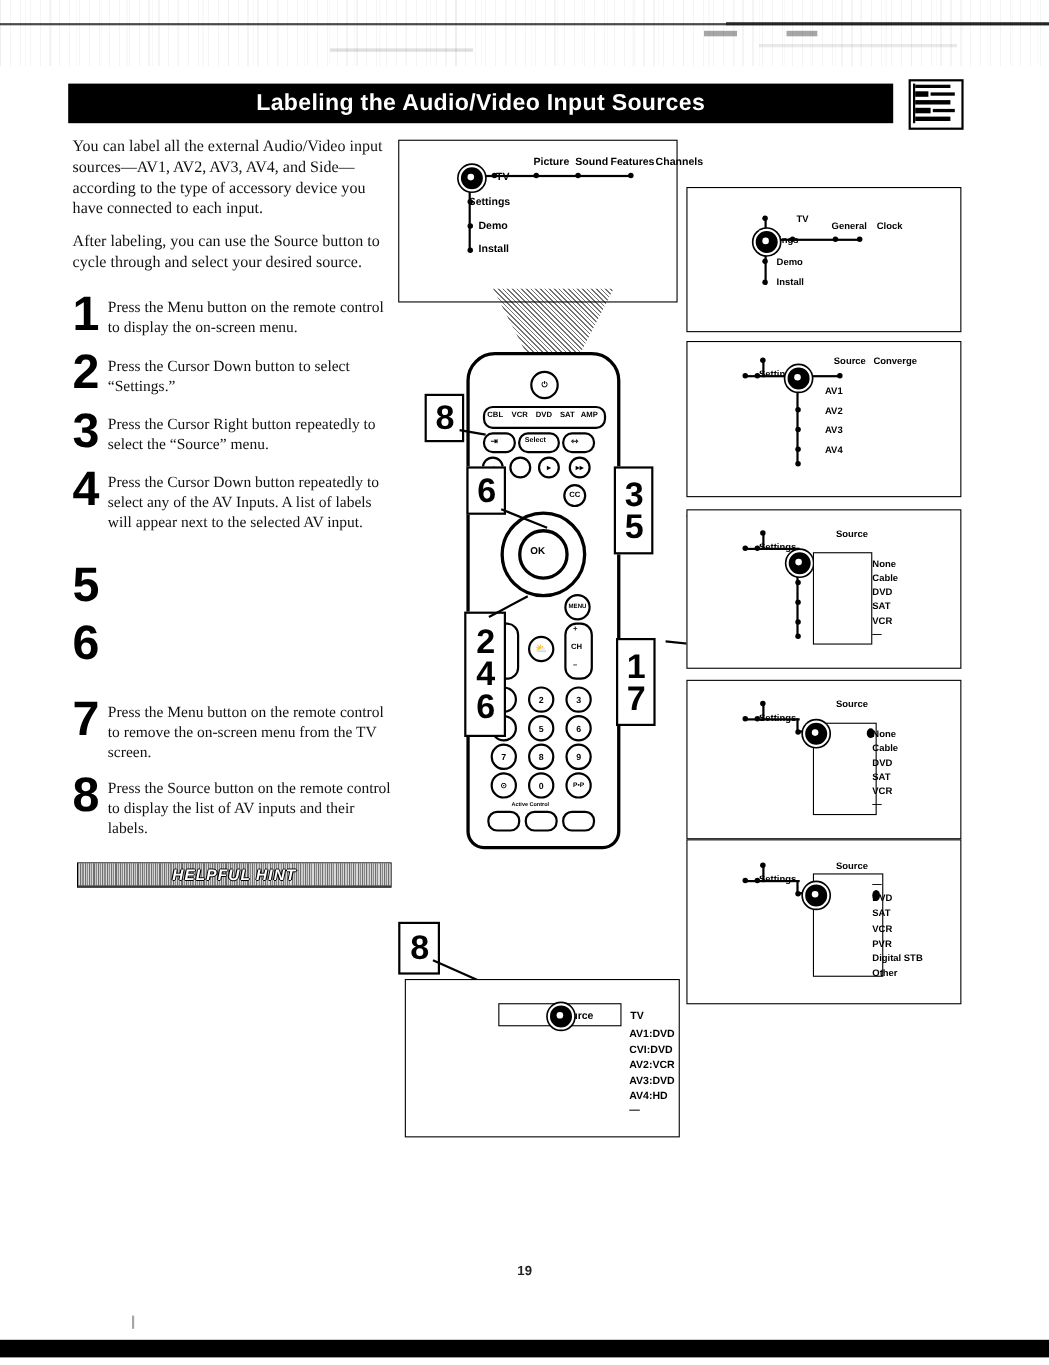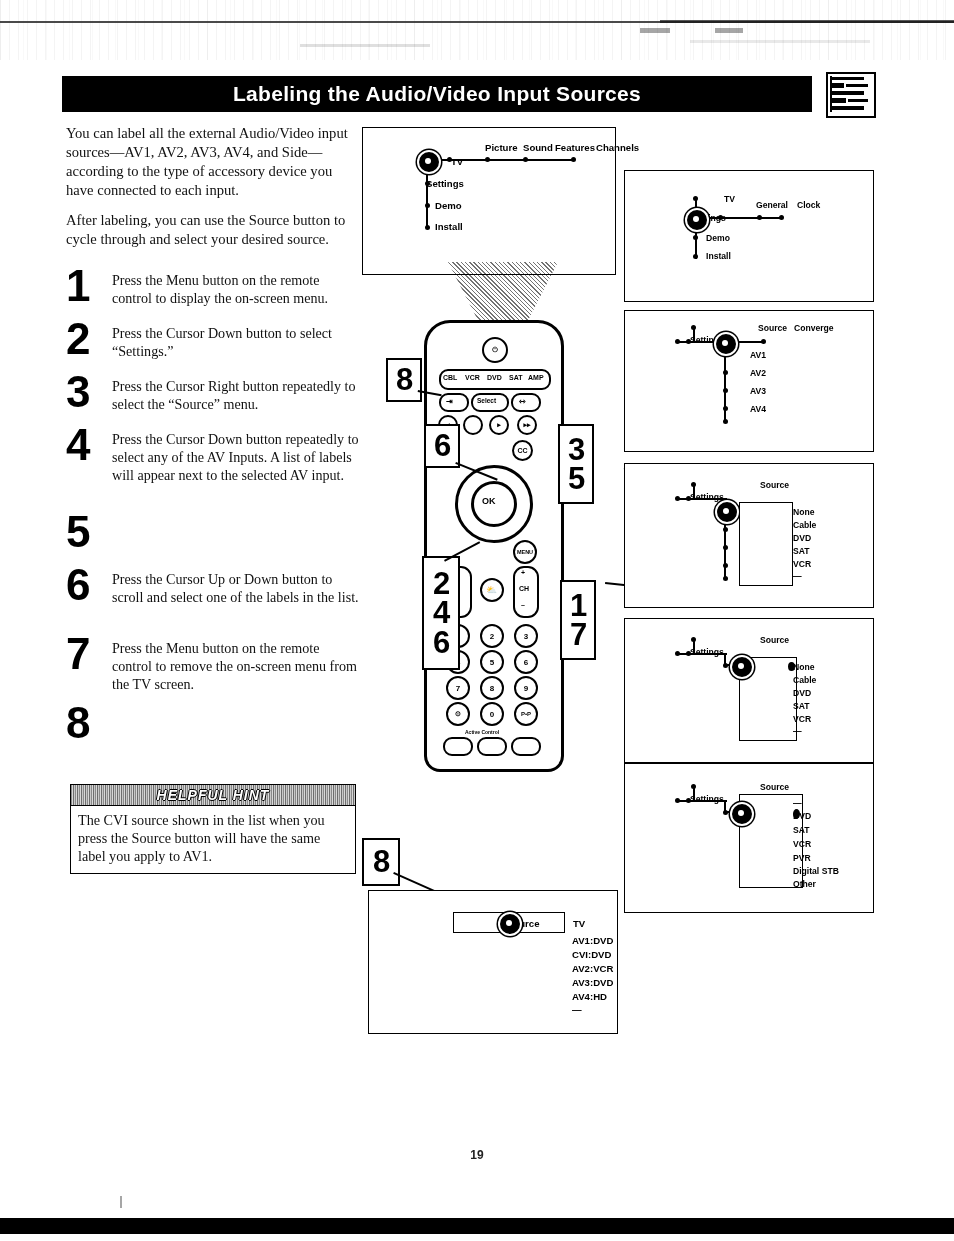--- a/index.html
+++ b/index.html
@@ -43,21 +43,21 @@
   .intro{position:absolute;left:66px;top:124px;width:290px;font-size:14.6px;line-height:1.30;}
   .intro p{margin:0 0 11px 0;}
 
   .steps{position:absolute;left:66px;top:272px;width:295px;}
   .step{position:relative;min-height:46px;margin-bottom:9px;}
   .step-num{
      position:absolute;left:0;top:-8px;width:34px;
      font-family:"Liberation Sans", sans-serif;font-weight:bold;
      font-size:44px;line-height:1;letter-spacing:-1px;color:#000;
   }
-  .step-txt{margin-left:46px;font-size:14.1px;line-height:1.27;}
+  .step-txt{margin-left:32px;font-size:14.1px;line-height:1.27;}
 
   
   .hint{position:absolute;left:70px;top:784px;width:284px;border:1.5px solid #000;background:#fff;}
   .hint-bar{height:20px;background:
       repeating-linear-gradient(90deg,#8a8a8a 0 1px,#d8d8d8 1px 2px,#6e6e6e 2px 3px,#c9c9c9 3px 4px);
       position:relative;border-bottom:1.5px solid #000;padding-left:28px;}
   .hint-bar span{
      position:absolute;inset:0;display:flex;align-items:center;justify-content:center;
      font-family:"Liberation Sans", sans-serif;font-style:italic;font-weight:bold;
      font-size:14px;letter-spacing:1px;color:#fff;
@@ -166,36 +166,35 @@
     </div>
     <div class="step" style="min-height:78px">
       <div class="step-num">4</div>
       <div class="step-txt">Press the Cursor Down button repeatedly to select any of the AV Inputs. A list of labels will appear next to the selected AV input.</div>
     </div>
     <div class="step" style="min-height:44px">
       <div class="step-num">5</div>
     </div>
     <div class="step" style="min-height:60px">
       <div class="step-num">6</div>
-      <div class="step-txt">Press the Cursor Up or Down button to scroll and select one of the labels in the list.</div>
     </div>
     <div class="step" style="min-height:60px">
       <div class="step-num">7</div>
       <div class="step-txt">Press the Menu button on the remote control to remove the on-screen menu from the TV screen.</div>
     </div>
     <div class="step" style="min-height:60px">
       <div class="step-num">8</div>
+      <div class="step-txt">Press the Source button on the remote control to display the list of AV inputs and their labels.</div>
     </div>
   </div>
 
   <div class="hint">
     <div class="hint-bar">
       <span>HELPFUL HINT</span>
     </div>
-    <div class="hint-body">The CVI source shown in the list when you press the Source button will have the same label you apply to AV1.</div>
   </div>
 
 
   <div class="panel" id="tv-top">
 
     <div class="osd big" style="left:41px;top:28px;">TV</div>
     <div class="osd big" style="left:16px;top:50px;">Settings</div>
     <div class="osd big" style="left:25px;top:72px;">Demo</div>
     <div class="osd big" style="left:25px;top:93px;">Install</div>
 

